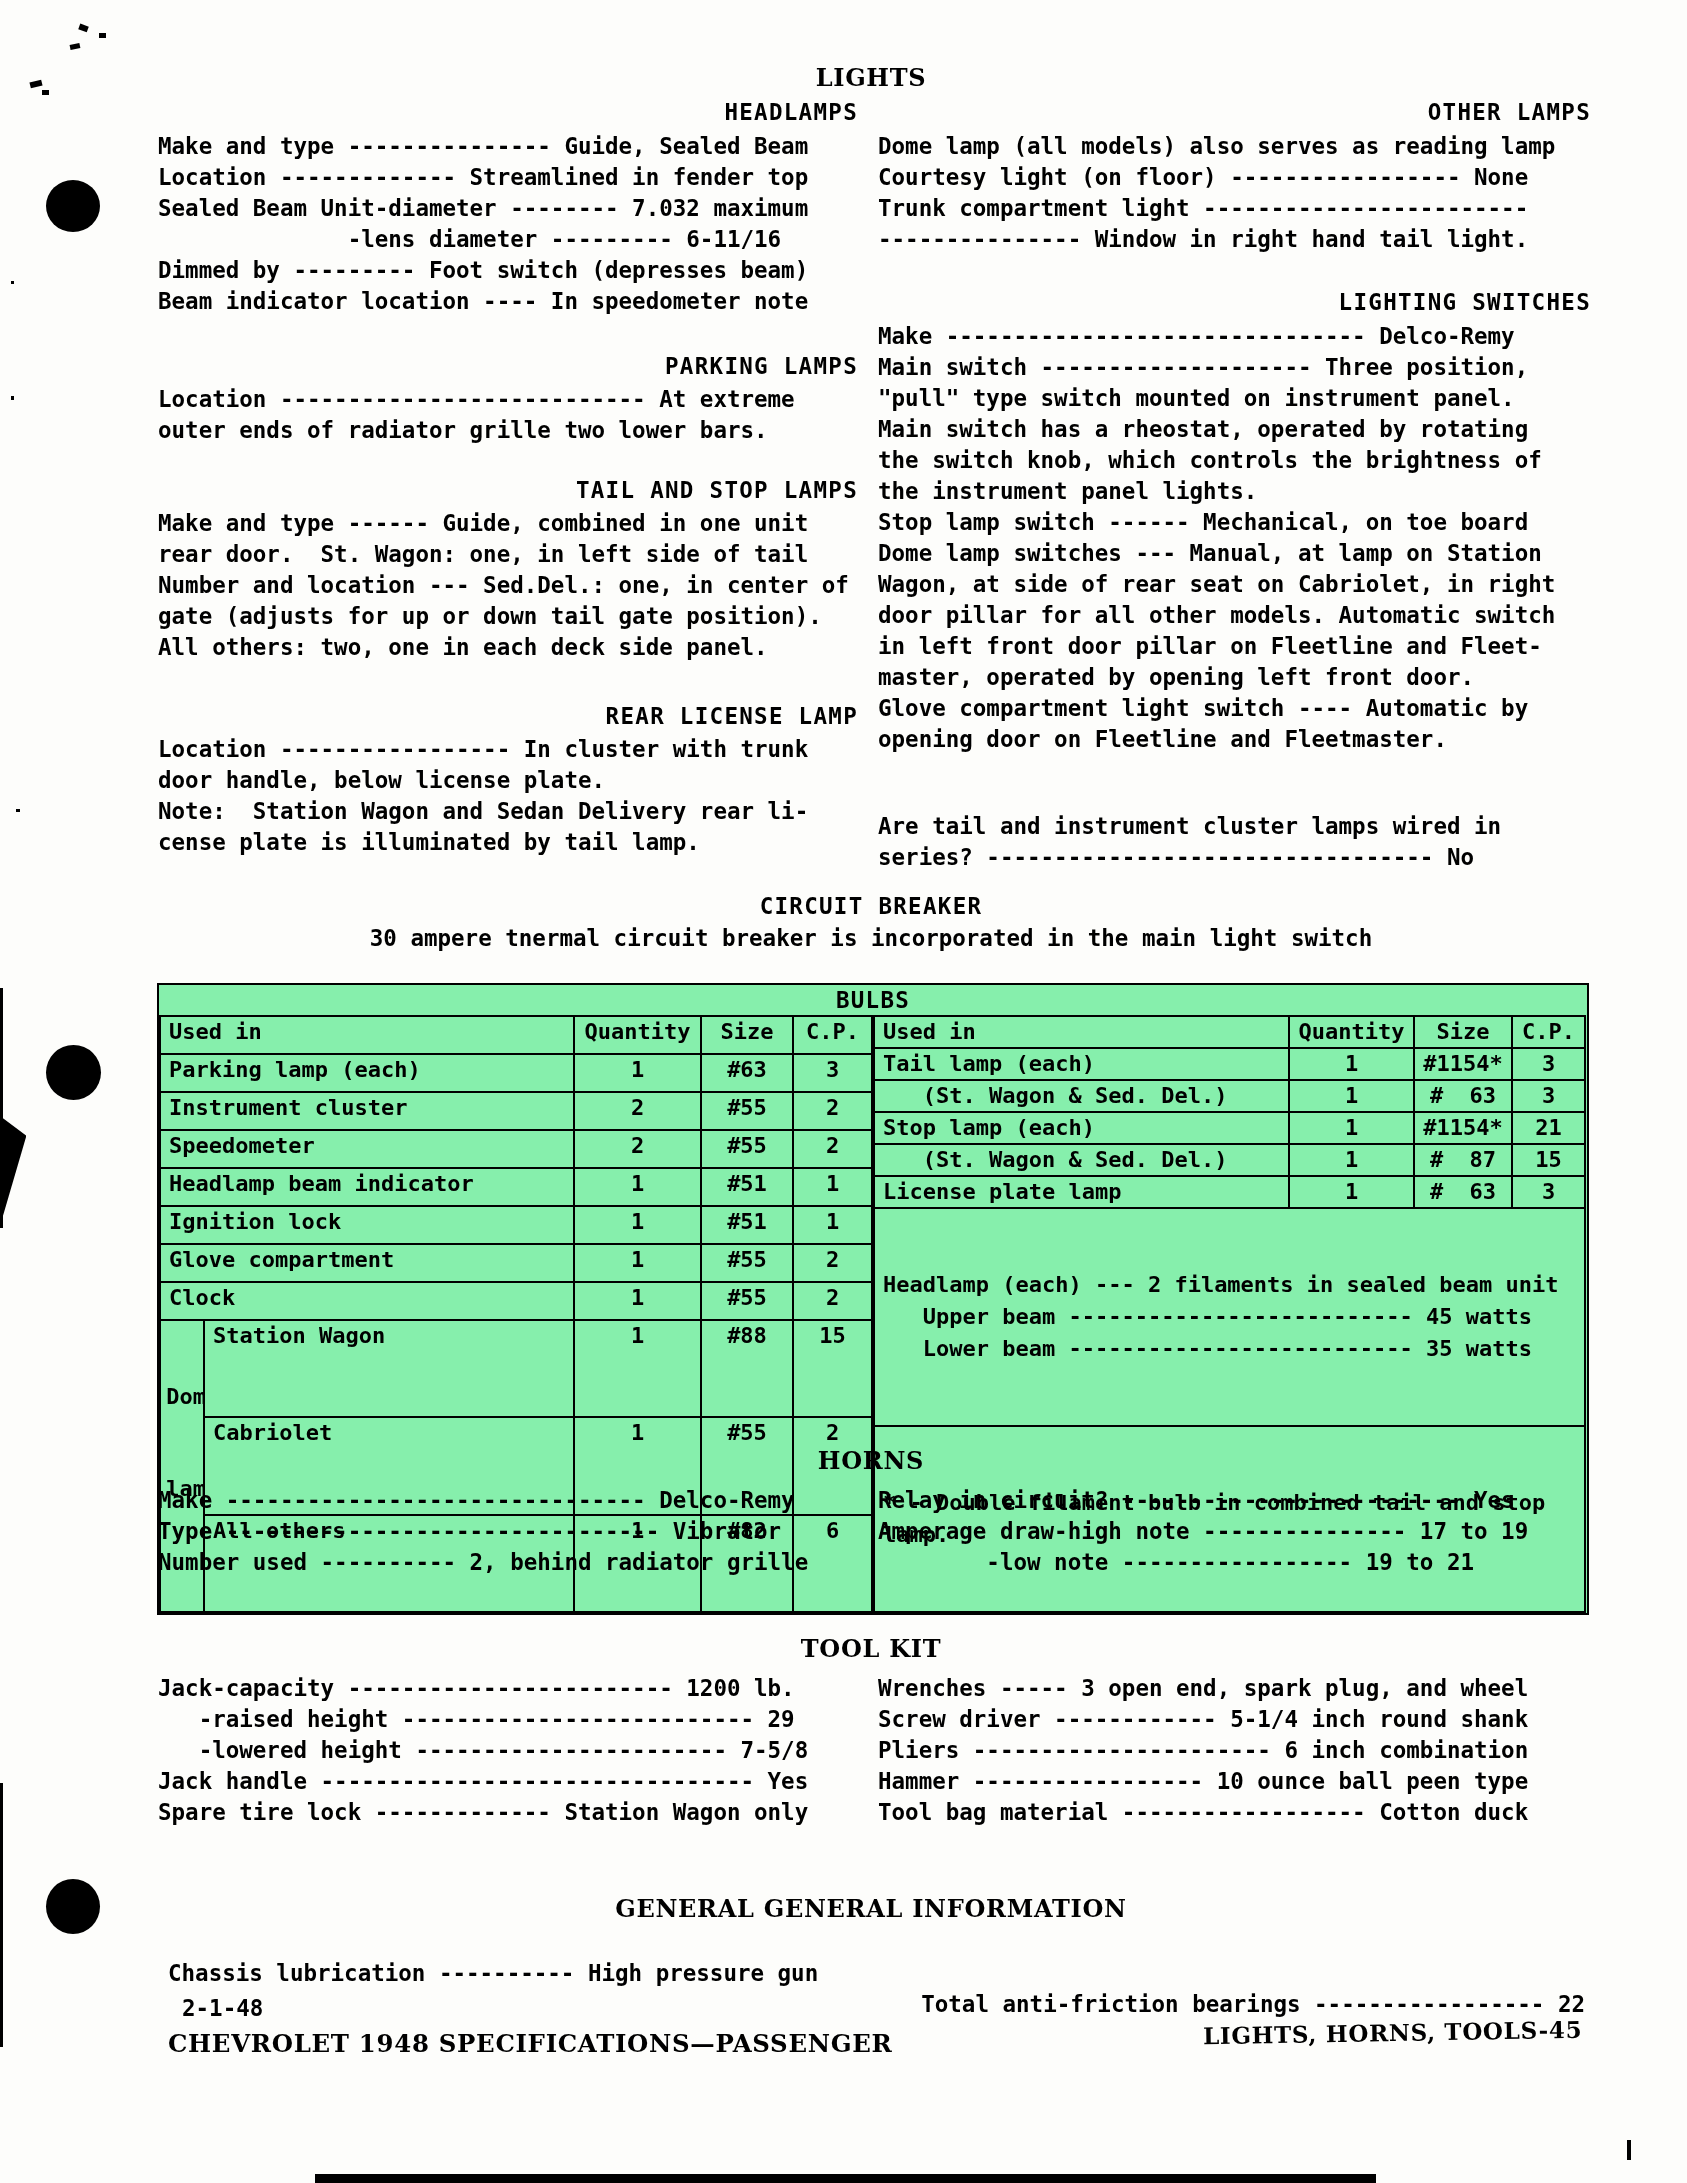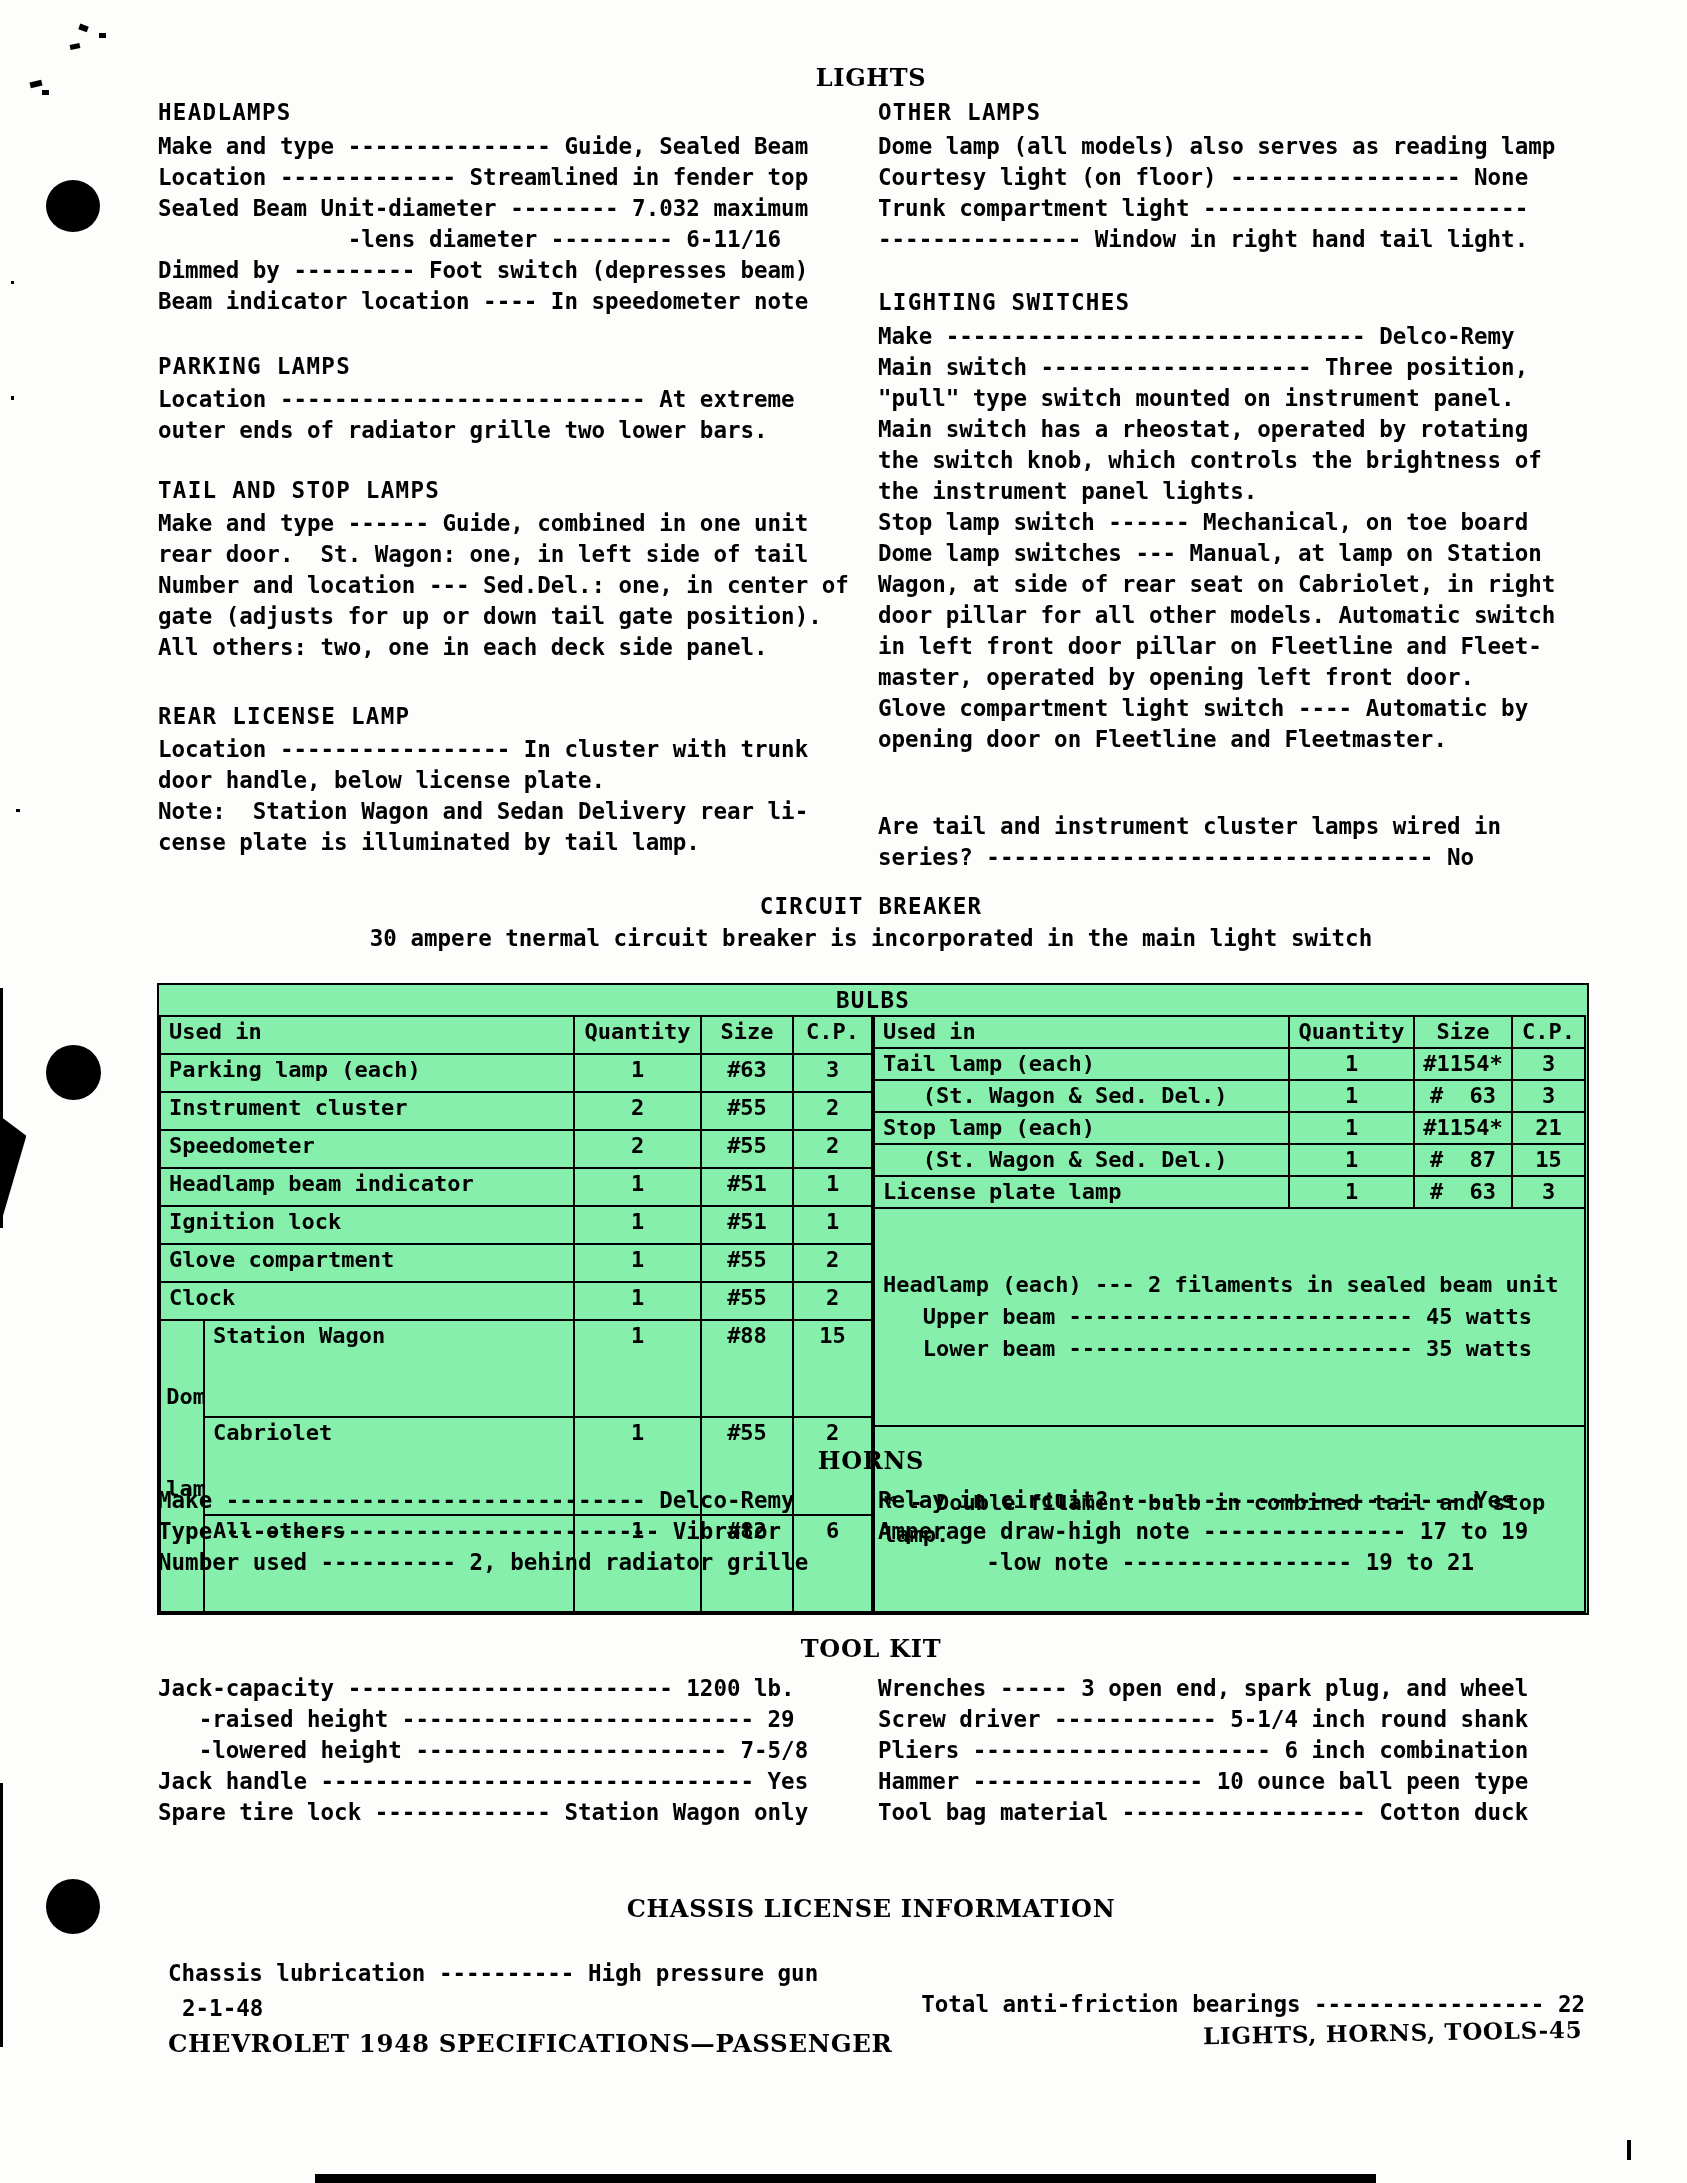--- a/index.html
+++ b/index.html
@@ -2,21 +2,21 @@
 <html style="font-size:10.6px"><head>
 <meta charset="utf-8">
 <style>
   html,body{margin:0;padding:0;background:#888;}
   .page{position:relative;width:1688px;height:2183px;background:#fdfdfb;overflow:hidden;
         font-family:"DejaVu Sans Mono",monospace;font-weight:700;color:#000;}
   .abs{position:absolute;}
   .col-left{position:absolute;left:158px;width:700px;}
   .col-right{position:absolute;left:878px;width:713px;}
   .tline{height:31px;font-size:22.5px;line-height:31px;white-space:pre;}
-  .type-heading{font-size:22.5px;line-height:26.4px;letter-spacing:1.3px;text-align:left;white-space:pre;}
+  .type-heading{font-size:22.5px;line-height:26.4px;letter-spacing:1.3px;text-align:right;white-space:pre;}
   .print-heading{position:absolute;left:158px;width:1426px;text-align:center;
                  font-family:"DejaVu Serif",serif;font-weight:700;letter-spacing:0.7px;}
   .center-band{position:absolute;left:158px;width:1426px;text-align:center;}
   
   .bulbs{position:absolute;left:157px;top:983px;width:1428px;border:2.6px solid #000;background:#86efac;}
   .bulbs-title{height:30px;line-height:30px;text-align:center;font-size:22.5px;letter-spacing:1.3px;}
   .bulbs-body{display:flex;}
   table{border-collapse:collapse;table-layout:fixed;}
   td{border:2px solid #000;font-size:22px;line-height:30px;height:30px;padding:0;
      white-space:pre;overflow:hidden;vertical-align:top;}
@@ -305,21 +305,21 @@
       <div class="tline">Spare tire lock ------------- Station Wagon only</div>
     </div>
   <div class="col-right" style="top:1673px;">
       <div class="tline">Wrenches ----- 3 open end, spark plug, and wheel</div>
       <div class="tline">Screw driver ------------ 5-1/4 inch round shank</div>
       <div class="tline">Pliers ---------------------- 6 inch combination</div>
       <div class="tline">Hammer ----------------- 10 ounce ball peen type</div>
       <div class="tline">Tool bag material ------------------ Cotton duck</div>
     </div>
 
-  <div class="print-heading" style="top:1894px;font-size:24px;">CHASSIS LICENSE INFORMATION</div>
+  <div class="print-heading" style="top:1894px;font-size:24px;">GENERAL GENERAL INFORMATION</div>
   <div class="chassis-row" style="top:1927px;">
     <span class="abs" style="left:0;">Chassis lubrication ---------- High pressure gun</span>
     <span class="abs" style="right:0;">Total anti-friction bearings ----------------- 22</span>
   </div>
 
   <div class="abs" style="left:182px;top:1993px;font-size:22.5px;line-height:31px;">2-1-48</div>
   <div class="abs footer-left-title" style="left:168px;top:2029px;">CHEVROLET 1948 SPECIFICATIONS—PASSENGER</div>
   <div class="abs footer-right" style="right:106px;top:2019px;">LIGHTS, HORNS, TOOLS-45</div>
 
 </div>

